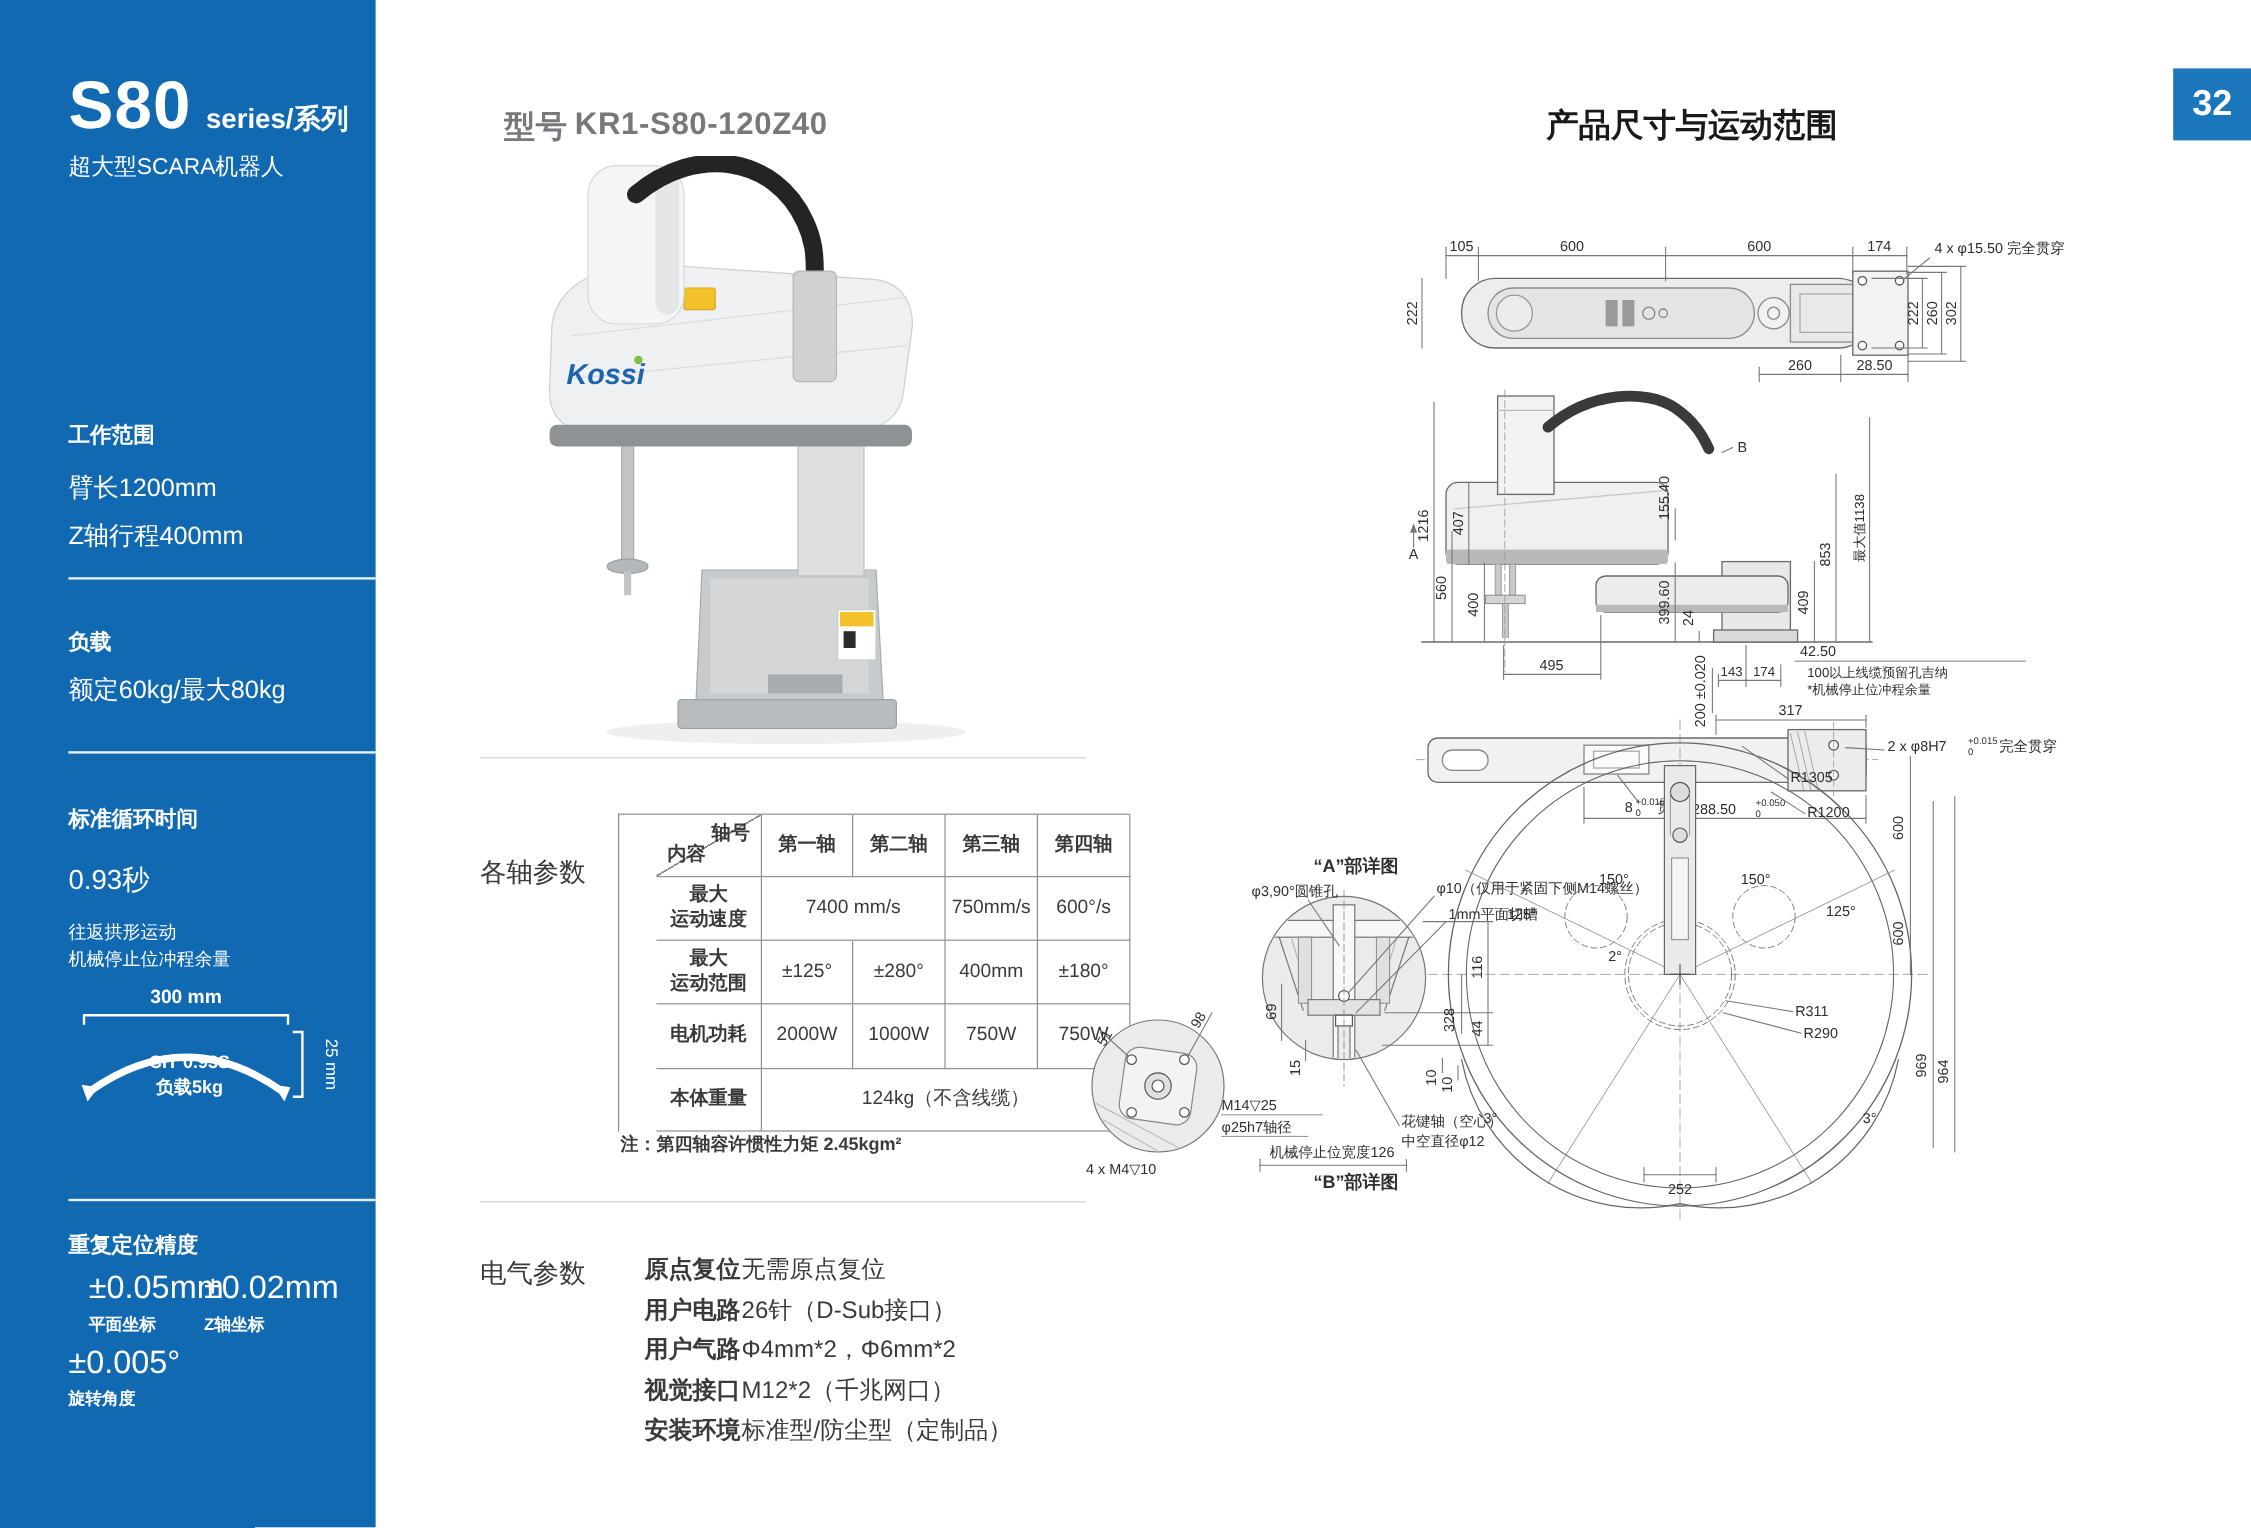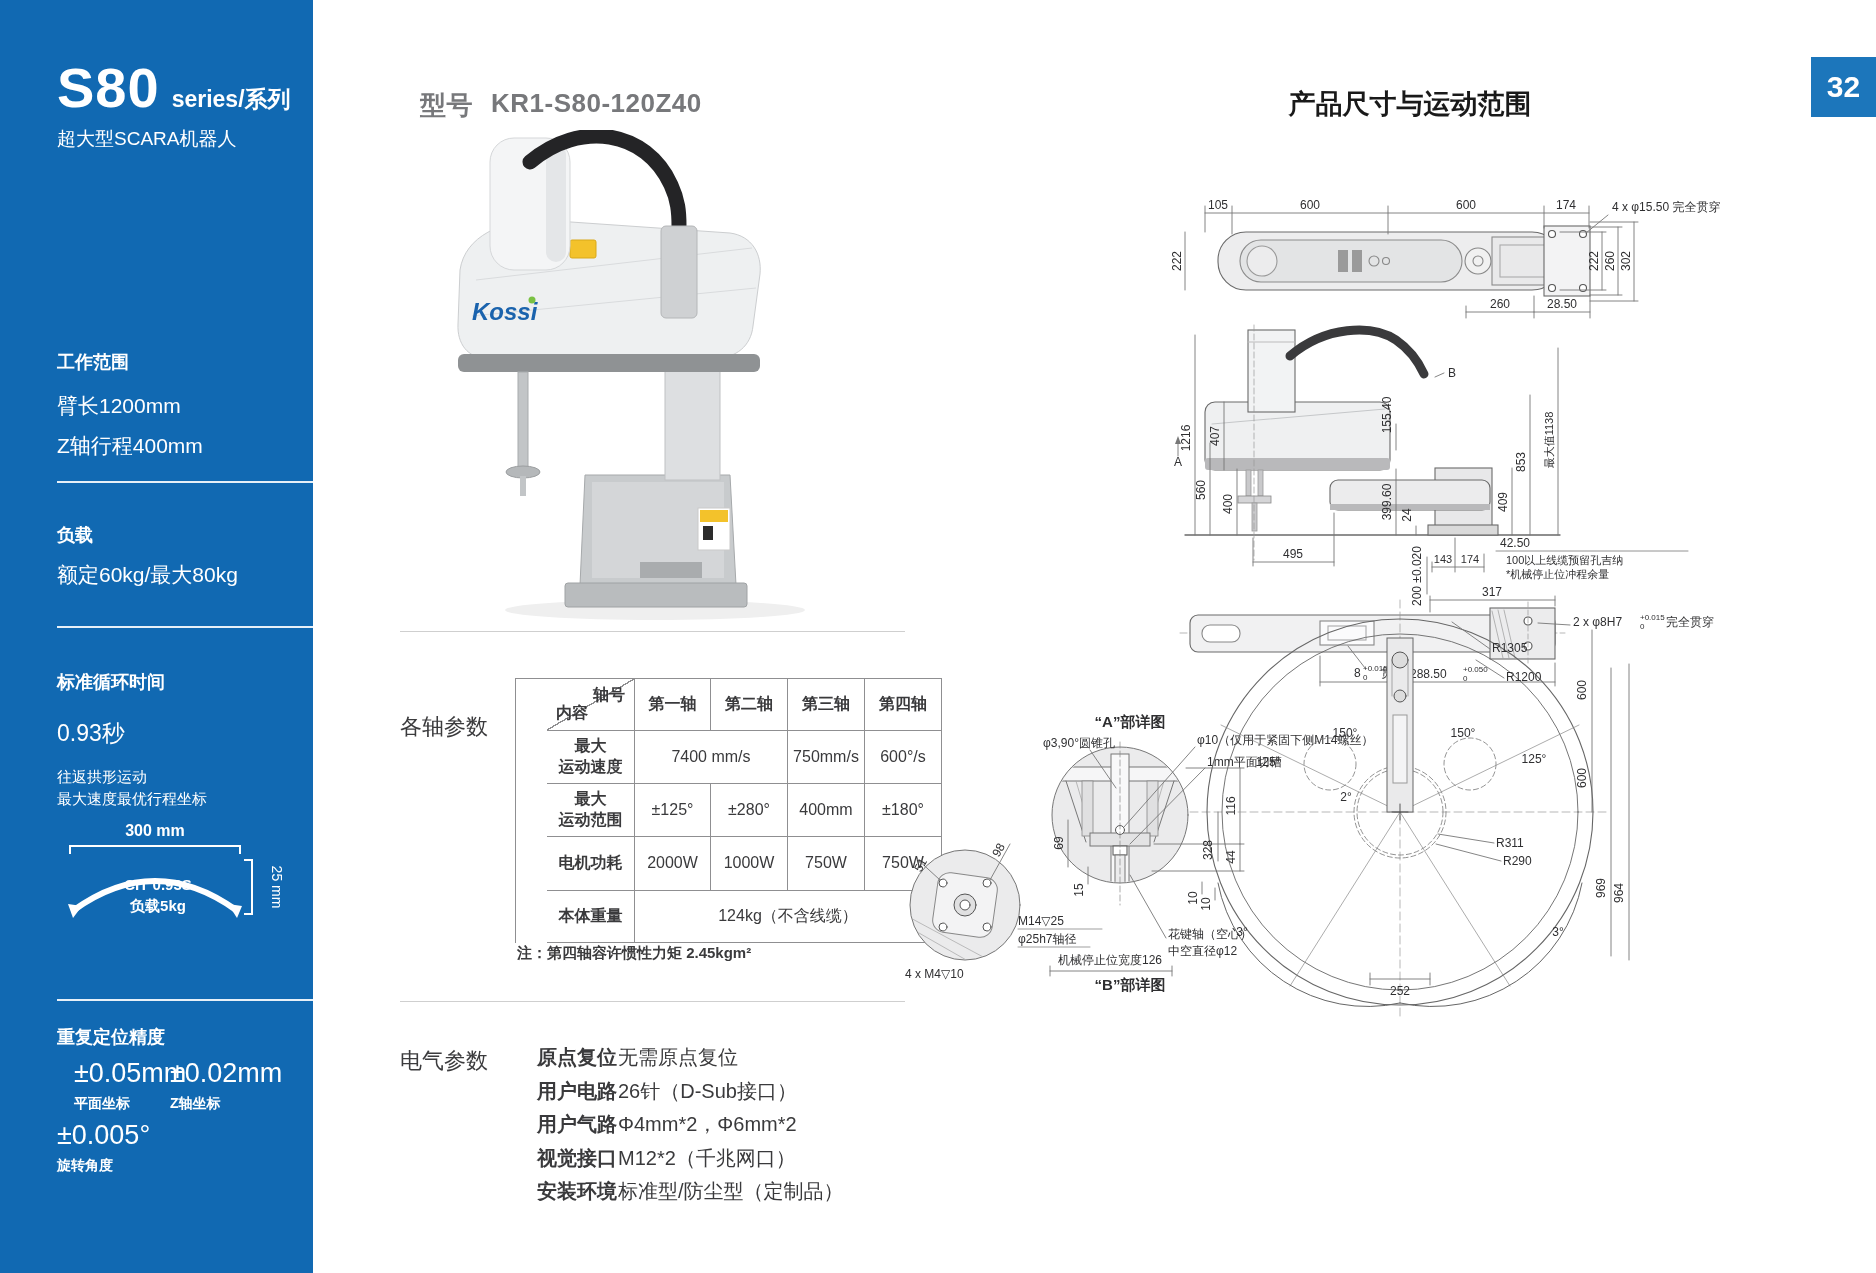--- a/index.html
+++ b/index.html
@@ -12,21 +12,21 @@
   .sb-series{left:57px;top:55px;display:flex;align-items:baseline;gap:12px;}
   .sb-series .big{font-size:56px;font-weight:bold;letter-spacing:1px;}
   .sb-series .suf{font-size:23px;font-weight:bold;}
   .sb-sub{left:57px;top:126px;font-size:19px;}
   .sb-h{font-size:18px;font-weight:bold;}
   .sb-v{font-size:21px;}
   .sb-small{font-size:15px;font-weight:normal;}
   .rp-val{font-size:27px;}
   .rp-lab{font-size:14px;font-weight:bold;margin-top:6px;}
   
-  .model-row{left:420px;top:88px;display:flex;gap:18px;font-size:26px;font-weight:bold;color:#77787b;letter-spacing:.5px;text-align:center;}
+  .model-row{left:420px;top:88px;display:flex;gap:6px;font-size:26px;font-weight:bold;color:#77787b;letter-spacing:.5px;text-align:center;}
   .hline{position:absolute;height:1px;background:#cfcfcf;}
   .sec-h{font-size:22px;font-weight:normal;color:#3b3b3d;}
   .axis-table{left:515px;top:678px;display:grid;grid-template-columns:88px 76px 77px 77px 77px;
      grid-template-rows:52px 53px 53px 54px 52px;border-top:1px solid #8f8f91;border-left:1px solid #8f8f91;
      font-size:16px;color:#3a3a3c;padding-left:31px;}
   .cell{border-right:1px solid #8f8f91;border-bottom:1px solid #8f8f91;display:flex;flex-direction:column;
      align-items:center;justify-content:center;text-align:center;line-height:1.3;}
   .cell.head{font-weight:bold;}
   .span2{grid-column:span 2;}
   .span4{grid-column:span 4;}
@@ -63,21 +63,21 @@
   <div class="abs sb-v" style="left:57px;top:432px;">Z轴行程400mm</div>
   <div class="sb-line" style="top:481px;"></div>
 
   <div class="abs sb-h" style="left:57px;top:523px;">负载</div>
   <div class="abs sb-v" style="left:57px;top:561px;">额定60kg/最大80kg</div>
   <div class="sb-line" style="top:626px;"></div>
 
   <div class="abs sb-h" style="left:57px;top:670px;">标准循环时间</div>
   <div class="abs" style="left:57px;top:718px;font-size:23px;">0.93秒</div>
   <div class="abs sb-small" style="left:57px;top:768px;">往返拱形运动</div>
-  <div class="abs sb-small" style="left:57px;top:790px;">最大速度最优行程坐标</div>
+  <div class="abs sb-small" style="left:57px;top:790px;">机械停止位冲程余量</div>
 
   <svg class="abs" style="left:60px;top:818px;" width="240" height="120" viewBox="0 0 240 120">
     <text x="95" y="18" text-anchor="middle" style="font-size:16px;font-weight:bold;fill:#fff;">300 mm</text>
     <g stroke="#fff" stroke-width="2" fill="none">
       <polyline points="10,36 10,28 180,28 180,36"></polyline>
     </g>
     <g>
       <path d="M 14,92 Q 95,34 176,92" stroke="#fff" stroke-width="6" fill="none" stroke-linecap="round"></path>
       <polygon points="8,86 22,88 13,100" fill="#fff"></polygon>
       <polygon points="182,88 168,86 177,100" fill="#fff"></polygon>

